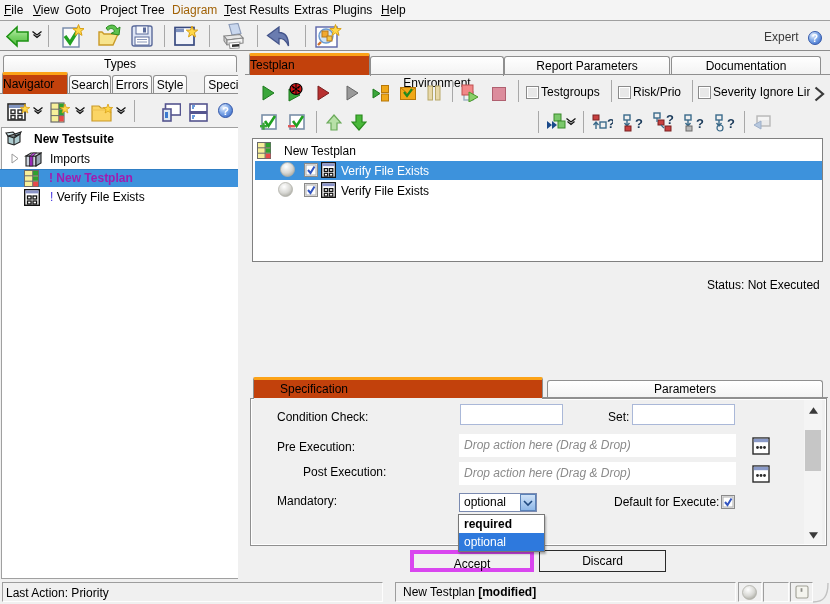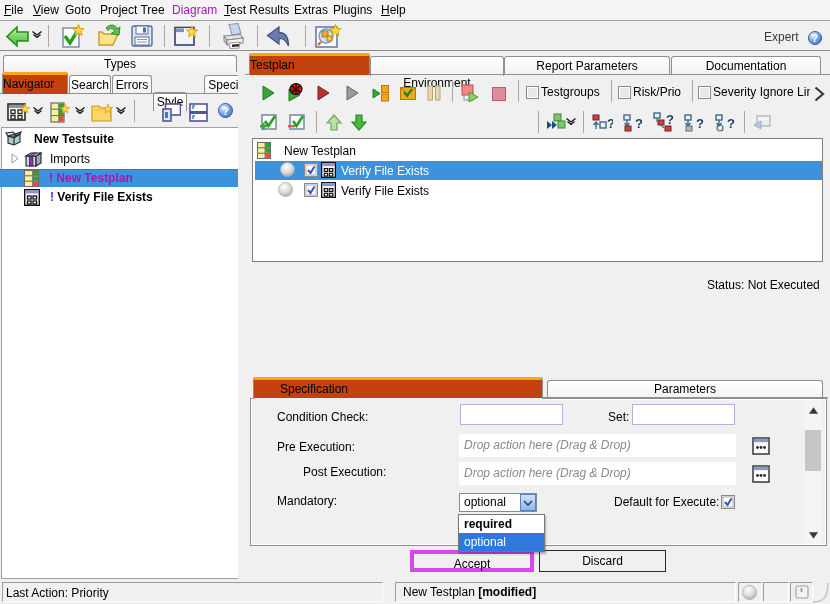--- a/index.html
+++ b/index.html
@@ -13,21 +13,21 @@
 .cell { position:absolute; border:1px solid; border-color:#9d9d9d #fdfdfd #fdfdfd #9d9d9d; }
 </style>
 </head>
 <body>
 
 <div class="abs" style="left:0;top:0;width:830px;height:21px;background:#f4f4f4;border-bottom:1px solid #9f9f9f;"></div>
 <div class="abs" style="top:3px;left:4px;"><u>F</u>ile</div>
 <div class="abs" style="top:3px;left:33px;"><u>V</u>iew</div>
 <div class="abs" style="top:3px;left:65px;">Goto</div>
 <div class="abs" style="top:3px;left:100px;">Project Tree</div>
-<div class="abs" style="top:3px;left:172px;color:#a21caf;">Diagram</div>
+<div class="abs" style="top:3px;left:172px;color:#a16207;">Diagram</div>
 <div class="abs" style="top:3px;left:224px;"><u>T</u>est Results</div>
 <div class="abs" style="top:3px;left:294px;">Extras</div>
 <div class="abs" style="top:3px;left:333px;">Plugins</div>
 <div class="abs" style="top:3px;left:381px;"><u>H</u>elp</div>
 
 <div class="abs" style="left:0;top:22px;width:830px;height:29px;background:#f0f0f0;border-bottom:1px solid #8c8c8c;"></div>
 
 <svg class="abs" style="left:6px;top:25px;" width="24" height="23" viewBox="0 0 24 23">
   <defs>
       <linearGradient id="gArr" x1="0" y1="0" x2="0" y2="1">
@@ -107,21 +107,21 @@
 <div class="sep" style="left:164px;top:25px;height:22px;"></div>
 <div class="sep" style="left:209px;top:25px;height:22px;"></div>
 <div class="sep" style="left:257px;top:25px;height:22px;"></div>
 <div class="sep" style="left:305px;top:25px;height:22px;"></div>
 <div class="abs" style="top:30px;left:764px;color:#3a3a3a;">Expert</div>
 
 <div class="tab-un" style="left:3px;top:55px;width:234px;height:17px;border-radius:3px 3px 0 0;padding-top:1px;">Types</div>
 <div class="tab-sel" style="left:2px;top:72px;width:66px;height:22px;padding-top:2px;">Navigator</div>
 <div class="tab-un" style="left:69px;top:75px;width:42px;height:19px;padding-top:2px;">Search</div>
 <div class="tab-un" style="left:112px;top:75px;width:40px;height:19px;padding-top:2px;">Errors</div>
-<div class="tab-un" style="left:153px;top:75px;width:34px;height:19px;padding-top:2px;margin-top:17px;">Style</div>
+<div class="tab-un" style="left:153px;top:75px;width:34px;height:19px;padding-top:2px;">Style</div>
 <div class="tab-un" style="left:204px;top:75px;width:48px;height:19px;padding-top:2px;">Special</div>
 <div class="abs" style="left:68px;top:93px;width:170px;height:1px;background:#8f8f8f;"></div>
 <div class="abs" style="left:0;top:93px;width:2px;height:1px;background:#8f8f8f;"></div>
 
 <svg class="abs" style="left:7px;top:102px;" width="24" height="21" viewBox="0 0 24 21">
   <rect x="1" y="2" width="17" height="16" fill="#fff" stroke="#2a2a2a" stroke-width="1.6"></rect>
   <rect x="2" y="3" width="15" height="3" fill="#8094c0"></rect>
   <rect x="4" y="8" width="4" height="3.5" fill="none" stroke="#2a2a2a" stroke-width="1.4"></rect>
   <rect x="11" y="8" width="4" height="3.5" fill="none" stroke="#2a2a2a" stroke-width="1.4"></rect>
   <rect x="4" y="13.5" width="4" height="3.5" fill="none" stroke="#2a2a2a" stroke-width="1.4"></rect>
@@ -209,21 +209,21 @@
 <div class="abs" style="left:49px;top:171px;font-weight:bold;color:#a21caf;">! New Testplan</div>
 
 <svg class="abs" style="left:24px;top:189px;" width="16" height="17" viewBox="0 0 16 17">
   <rect x="0.7" y="0.7" width="14.6" height="15.6" fill="#fff" stroke="#111" stroke-width="1.4"></rect>
   <rect x="1.4" y="1.4" width="13.2" height="3" fill="#8a94c8"></rect>
   <rect x="3.5" y="7" width="3.6" height="3" fill="none" stroke="#111" stroke-width="1.3"></rect>
   <rect x="9" y="7" width="3.6" height="3" fill="none" stroke="#111" stroke-width="1.3"></rect>
   <rect x="3.5" y="12" width="3.6" height="3" fill="none" stroke="#111" stroke-width="1.3"></rect>
   <rect x="9" y="12" width="3.6" height="3" fill="none" stroke="#111" stroke-width="1.3"></rect>
 </svg>
-<div class="abs" style="left:50px;top:190px;font-weight:bold;"><span style="color:#4635e0;">!</span> Verify File Exists</div>
+<div class="abs" style="left:50px;top:190px;font-weight:normal;"><span style="color:#4635e0;">!</span> Verify File Exists</div>
 
 <div class="abs" style="left:238px;top:51px;width:14px;height:529px;background:#f0f0f0;"></div>
 
 <div class="tab-sel" style="left:249px;top:53px;width:121px;height:22px;padding-top:2px;">Testplan</div>
 <div class="tab-un" style="left:370px;top:56px;width:134px;height:19px;padding-top:19px;">Environment</div>
 <div class="tab-un" style="left:504px;top:56px;width:166px;height:19px;padding-top:2px;">Report Parameters</div>
 <div class="tab-un" style="left:671px;top:56px;width:150px;height:19px;padding-top:2px;">Documentation</div>
 <div class="abs" style="left:370px;top:74px;width:460px;height:1px;background:#8f8f8f;"></div>
 <div class="abs" style="left:245px;top:74px;width:4px;height:1px;background:#8f8f8f;"></div>
 

